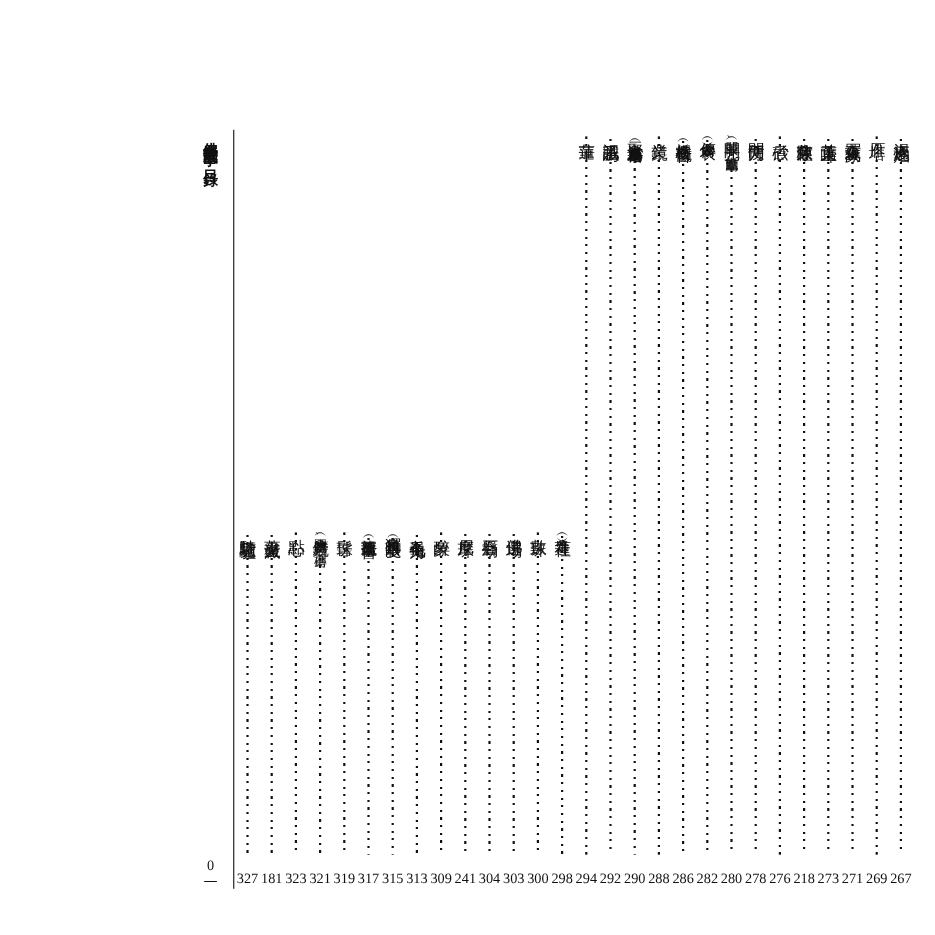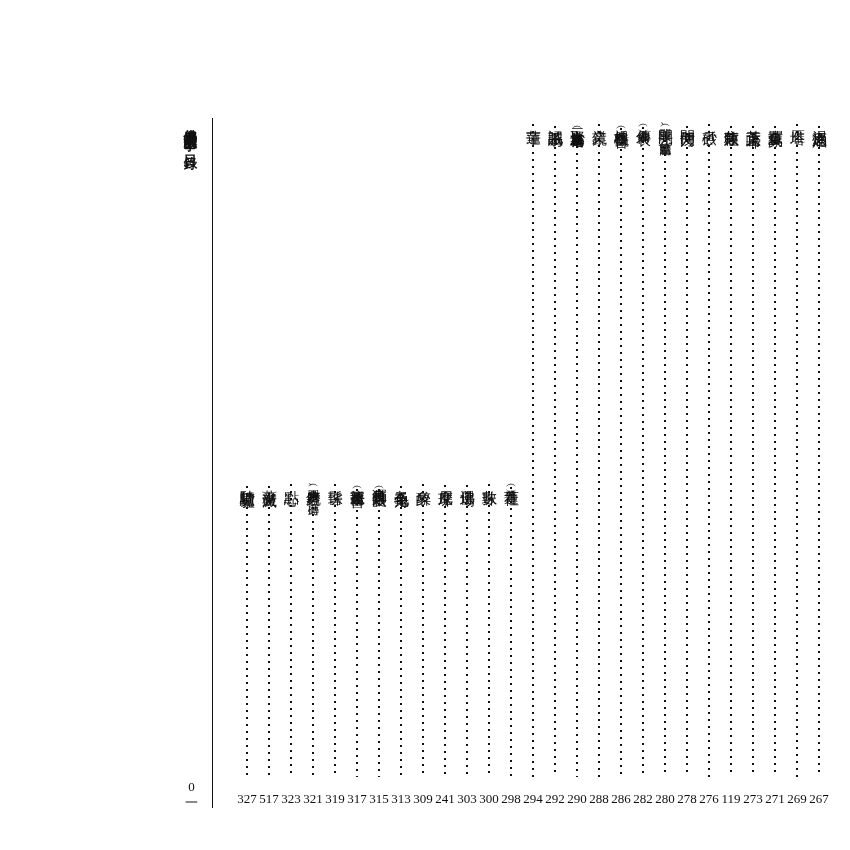--- a/index.html
+++ b/index.html
@@ -175,21 +175,21 @@
 
       <div class="entry">
         <div class="entry-title">黃葉止啼</div>
         <div class="leader"></div>
         <div class="page-num">273</div>
       </div>
 
       <div class="entry">
         <div class="entry-title">焦芽敗種</div>
         <div class="leader"></div>
-        <div class="page-num">119</div>
+        <div class="page-num">218</div>
       </div>
 
       <div class="entry">
         <div class="entry-title">煮砂</div>
         <div class="leader"></div>
         <div class="page-num">276</div>
       </div>
 
       <div class="entry">
         <div class="entry-title">開方便門</div>
@@ -276,20 +276,25 @@
         <div style="height:330px"></div>
         <div class="entry">
           <div class="entry-title">選佛場</div>
           <div class="leader"></div>
           <div class="page-num">303</div>
         </div>
       </div>
 
       <div class="stack">
         <div style="height:330px"></div>
+        <div class="entry">
+          <div class="entry-title">磐石劫</div>
+          <div class="leader"></div>
+          <div class="page-num">304</div>
+        </div>
       </div>
 
 
       <div class="stack">
         <div style="height:330px"></div>
         <div class="entry">
           <div class="entry-title">摩尼珠</div>
           <div class="leader"></div>
           <div class="page-num">241</div>
         </div>
@@ -366,21 +371,21 @@
           <div class="leader"></div>
           <div class="page-num">323</div>
         </div>
       </div>
 
       <div class="stack">
         <div style="height:330px"></div>
         <div class="entry">
           <div class="entry-title">薪盡火滅</div>
           <div class="leader"></div>
-          <div class="page-num">517</div>
+          <div class="page-num">181</div>
         </div>
       </div>
 
       <div class="stack">
         <div style="height:330px"></div>
         <div class="entry">
           <div class="entry-title">騎驢覓驢</div>
           <div class="leader"></div>
           <div class="page-num">327</div>
         </div>

